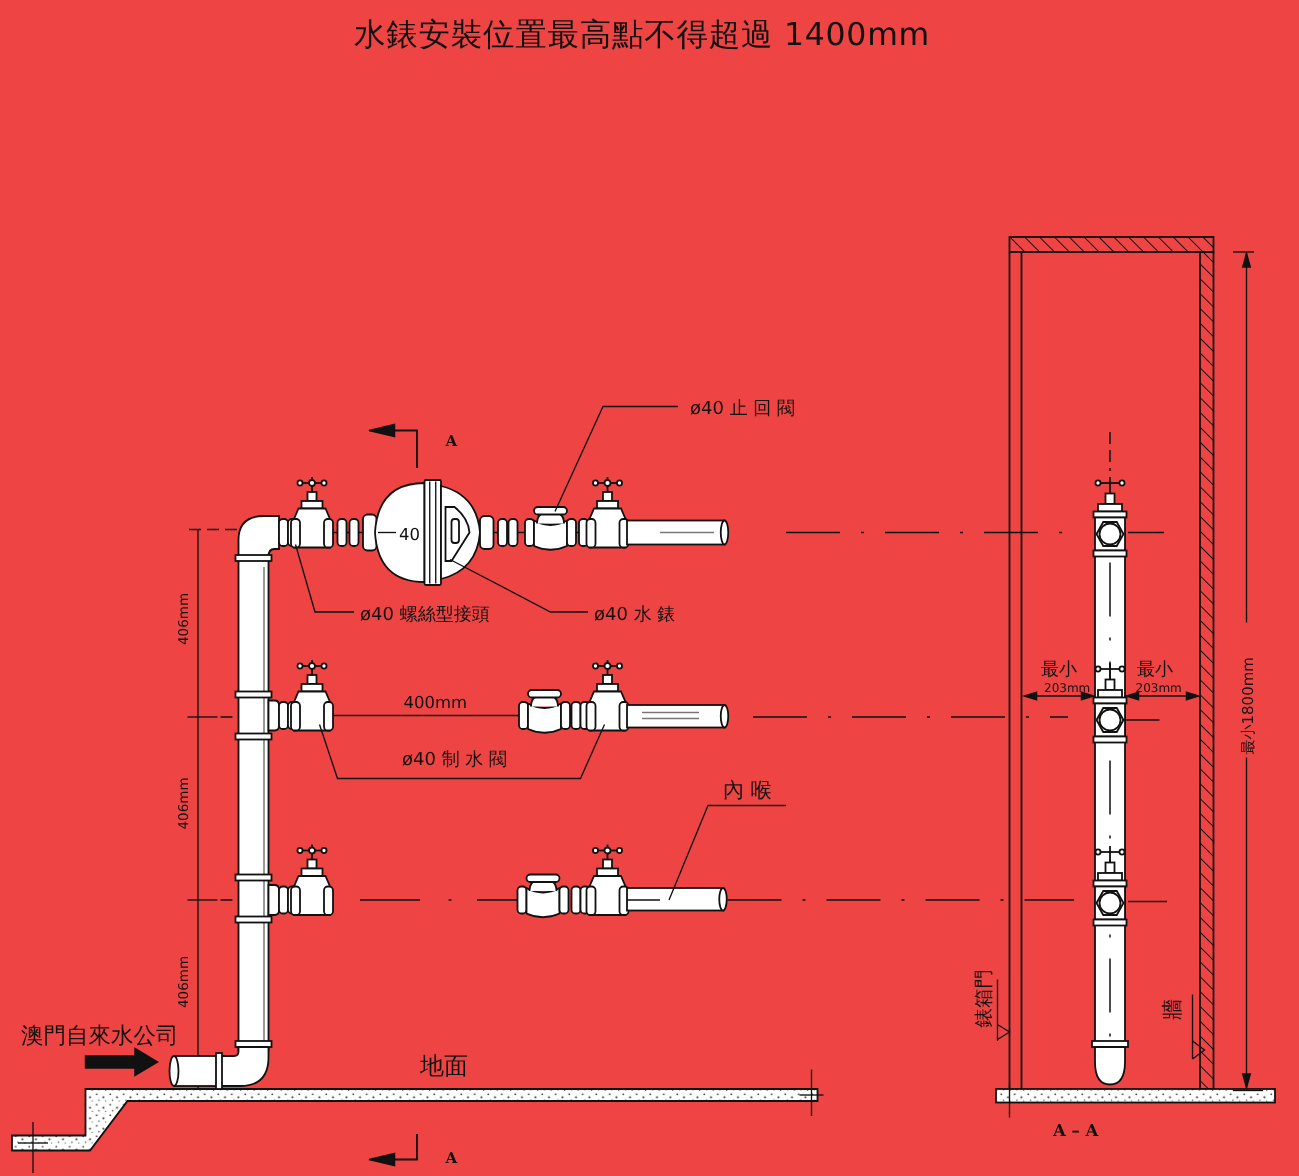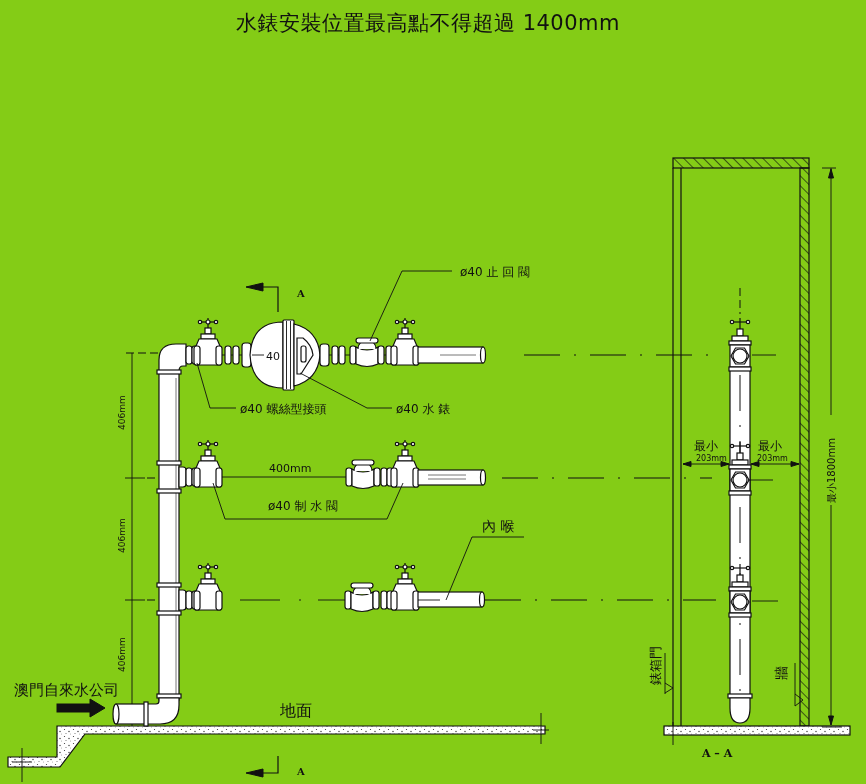--- a/index.html
+++ b/index.html
@@ -1,17 +1,17 @@
 <!DOCTYPE html>
 <html><head>
 <meta charset="utf-8">
 <style>
 html,body{margin:0;padding:0;background:#fff;}
 body{width:866px;height:784px;overflow:hidden;font-family:"DejaVu Sans",sans-serif;}
-#canvas{position:relative;width:866px;height:784px;background:#84cc16;}
+#canvas{position:relative;width:866px;height:784px;background:#ef4444;}
 #title{position:absolute;left:0;top:9px;width:856px;text-align:center;font-size:21px;color:#111;letter-spacing:0.5px;font-family:"DejaVu Sans",sans-serif;}
 svg{position:absolute;left:0;top:0;}
 .s{fill:none;stroke:#111;stroke-width:1.2;}
 .w{fill:#fff;stroke:#111;stroke-width:1.2;}
 .thin{fill:none;stroke:#111;stroke-width:0.9;}
 .gry{fill:none;stroke:#777;stroke-width:1;}
 .cl{fill:none;stroke:#111;stroke-width:1;stroke-dasharray:36 14 2 14;}
 .dash{fill:none;stroke:#111;stroke-width:1;stroke-dasharray:8 4;}
 .blk{fill:#111;stroke:#111;stroke-width:1;}
 .lbl{font-family:"DejaVu Sans",sans-serif;fill:#111;}

